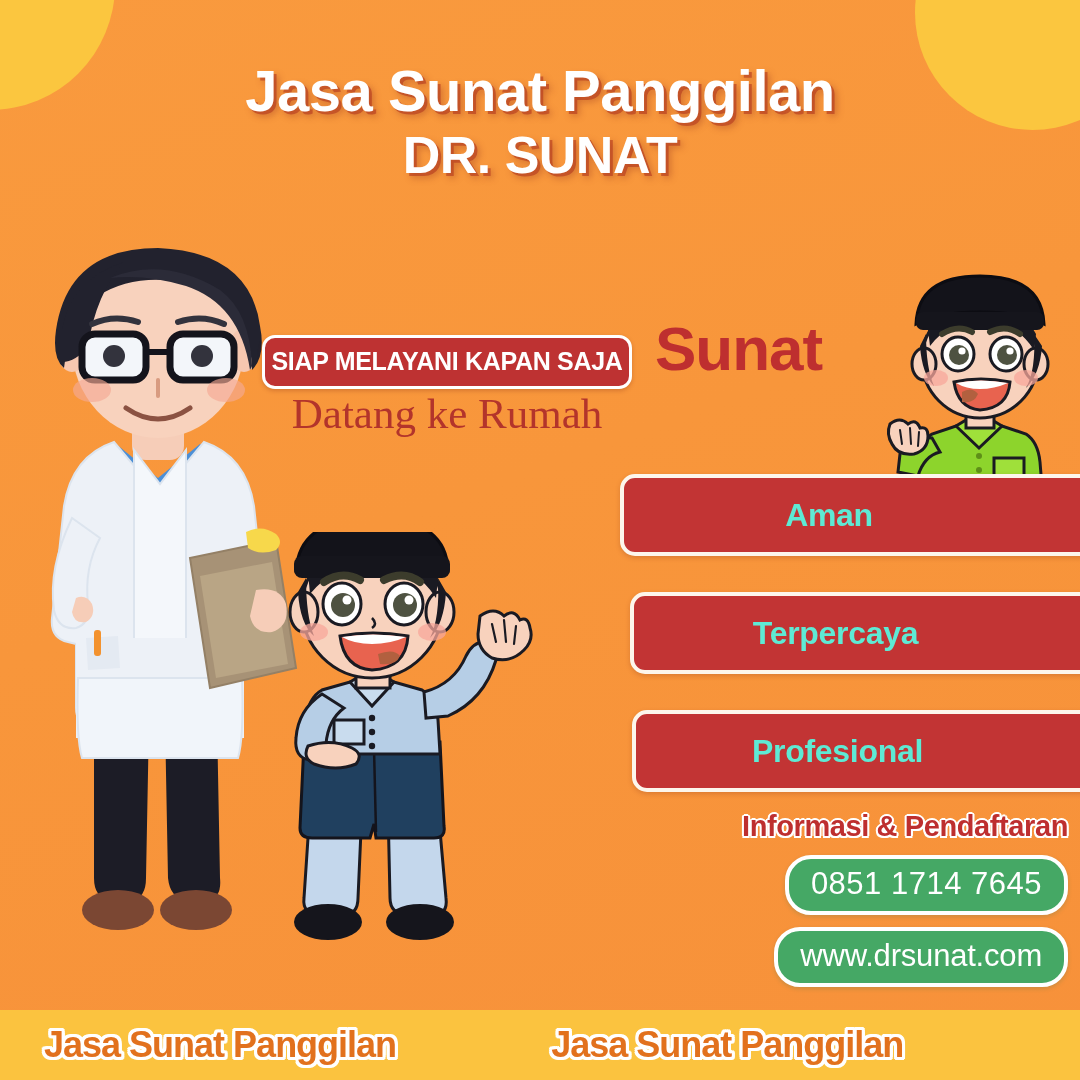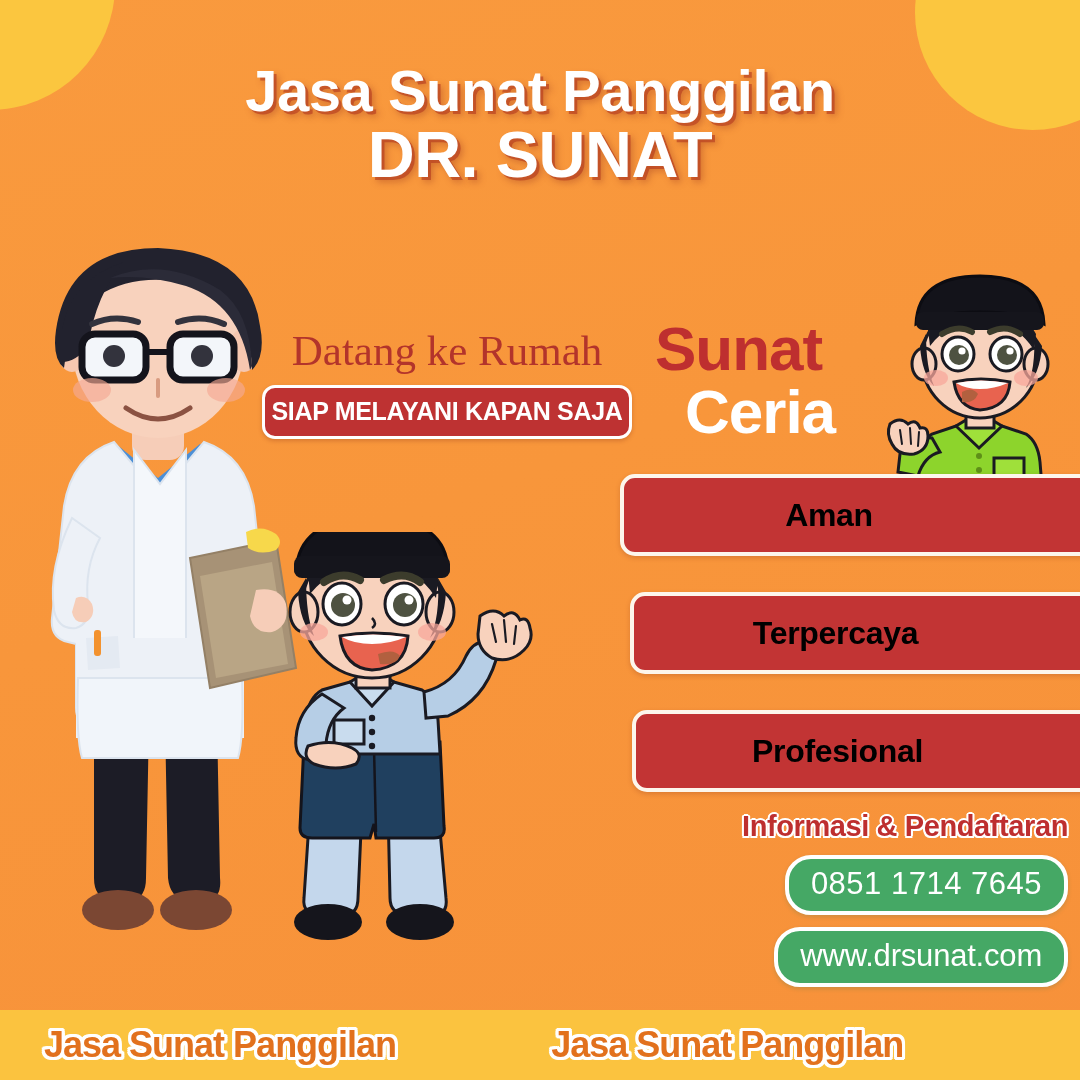--- a/index.html
+++ b/index.html
@@ -24,21 +24,21 @@
   
   #headline{
     position:absolute;left:0;top:58px;width:1080px;text-align:center;
     z-index:6;pointer-events:none;
   }
   #headline .line{
     color:#FFFFFF;font-weight:bold;letter-spacing:-0.5px;
     text-shadow:3px 3px 0 rgba(175,50,30,.55), 5px 5px 7px rgba(140,40,25,.35);
   }
   #headline-line1{font-size:58px;line-height:66px;}
-  #headline-line2{font-size:65px;line-height:62px;}
+  #headline-line2{font-size:52px;line-height:62px;}
 
   
   #subhead-block{position:absolute;left:262px;top:326px;width:370px;z-index:6;}
   #subhead-serif{
     font-family:"Liberation Serif", serif;
     font-size:43px;color:#B3342B;text-align:center;line-height:50px;
     white-space:nowrap;
   }
   #ready-badge{
     margin-top:9px;background:#BE3232;border:3px solid #FFFFFF;
@@ -62,21 +62,21 @@
   }
 
   
   .feature-pill{
     position:absolute;height:74px;background:#C23434;
     border:4px solid #FDF6EC;border-radius:15px;
     display:flex;align-items:center;justify-content:center;
     z-index:6;box-shadow:0 2px 5px rgba(120,35,25,.22);
   }
   .feature-label{
-    color:#000000;font-size:32px;font-weight:bold;letter-spacing:-0.3px;
+    color:#5eead4;font-size:32px;font-weight:bold;letter-spacing:-0.3px;
     white-space:nowrap;
   }
   #feature-0{left:620px;top:474px;width:500px;}
   #feature-1{left:630px;top:592px;width:495px;}
   #feature-2{left:632px;top:710px;width:495px;}
   #feature-1 .feature-label,#feature-2 .feature-label{margin-right:92px;}
   #feature-0 .feature-label{margin-right:90px;}
 
   
   #contact-block{
@@ -192,24 +192,24 @@
 
     <ellipse cx="78" cy="152" rx="19" ry="12" fill="#F4A993" opacity=".65"></ellipse>
     <ellipse cx="212" cy="152" rx="19" ry="12" fill="#F4A993" opacity=".65"></ellipse>
 
     <path d="M144 142 L144 158" stroke="#D89B80" stroke-width="4" stroke-linecap="round"></path>
 
     <path d="M112 170 Q144 192 176 170" stroke="#8B5242" stroke-width="5" fill="none" stroke-linecap="round"></path>
   </svg>
 
   <div id="subhead-block">
-    <div id="subhead-serif">Datang ke Rumah</div>
     <div id="ready-badge">
       <span id="ready-badge-label">SIAP MELAYANI KAPAN SAJA</span>
     </div>
+    <div id="subhead-serif">Datang ke Rumah</div>
   </div>
 
   <svg id="boy-illustration" class="illus" viewBox="0 0 290 420">
 
     <path d="M62 276 L56 366 Q54 382 72 384 L96 384 Q110 382 110 366 L114 276 Z" fill="#C4D7EC" stroke="#1A1A22" stroke-width="3"></path>
     <path d="M140 276 L142 366 Q142 382 160 384 L186 384 Q200 382 198 366 L190 276 Z" fill="#C4D7EC" stroke="#1A1A22" stroke-width="3"></path>
 
     <ellipse cx="80" cy="390" rx="34" ry="18" fill="#15151C"></ellipse>
     <ellipse cx="172" cy="390" rx="34" ry="18" fill="#15151C"></ellipse>
 
@@ -263,21 +263,20 @@
 
     <path d="M124 86 Q130 92 124 96" stroke="#1A1A22" stroke-width="2.5" fill="none"></path>
 
     <path d="M92 104 Q124 98 160 104 Q158 136 124 138 Q96 136 92 104 Z" fill="#E8634F" stroke="#1A1A22" stroke-width="3"></path>
     <path d="M94 105 Q124 100 158 105 Q142 112 124 112 Q106 112 94 105 Z" fill="#FFFFFF"></path>
     <path d="M130 122 Q146 116 152 124 Q148 134 132 132 Z" fill="#B2603F"></path>
   </svg>
 
   <div id="ceria-block">
     <div id="ceria-line1">Sunat</div>
-    <div id="ceria-line2">Ceria</div>
   </div>
 
   <svg id="small-boy-illustration" class="illus" viewBox="0 0 190 215">
 
     <path d="M48 162 Q36 170 34 190 L32 215 L158 215 L156 190 Q154 170 142 162 L118 154 L72 154 Z" fill="#8DD42C" stroke="#1A1A22" stroke-width="3"></path>
 
     <path d="M72 154 L95 176 L118 154 L108 148 L82 148 Z" fill="#9FE03A" stroke="#1A1A22" stroke-width="3"></path>
 
     <circle cx="95" cy="184" r="3" fill="#5E8F18"></circle>
     <circle cx="95" cy="198" r="3" fill="#5E8F18"></circle>

